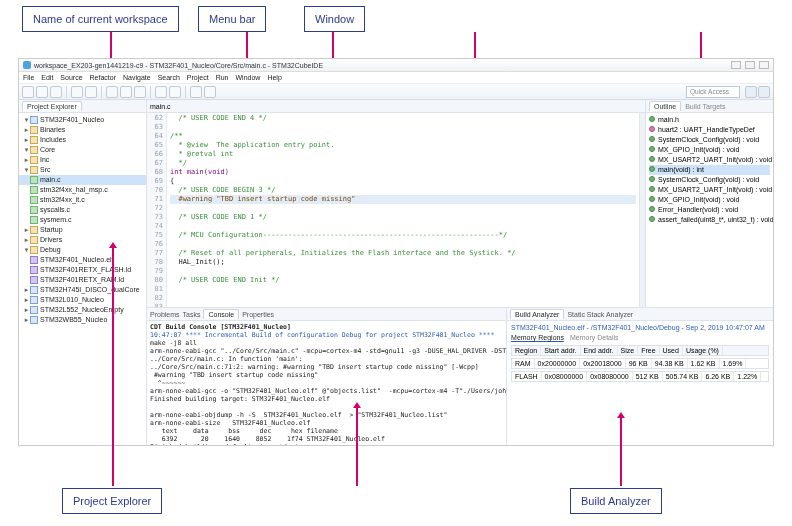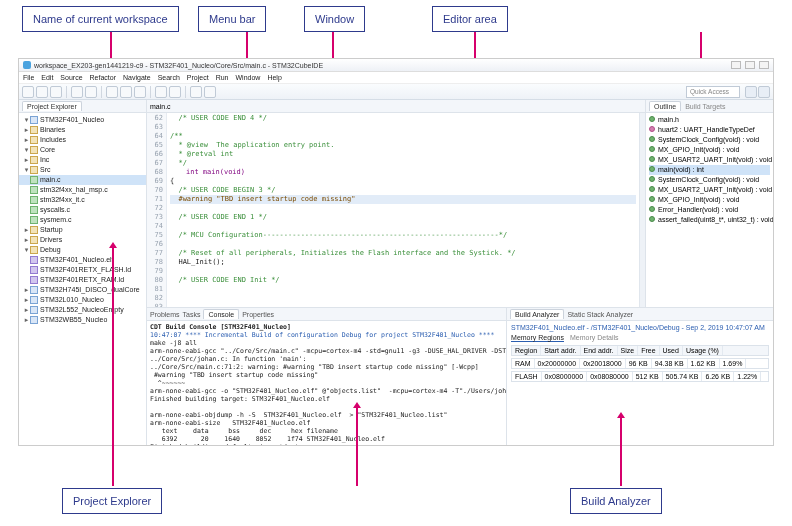--- a/index.html
+++ b/index.html
@@ -40,21 +40,21 @@
   .ico.c{background:#bfe3bf;border-color:#6fb36f;}
   .ico.h{background:#d2c6ef;border-color:#927ad0;}
   .ind1{padding-left:12px}.ind2{padding-left:20px}.ind3{padding-left:28px}
 
   .center { flex: 1; display: flex; flex-direction: column; min-width: 0; }
   .edhdr { height: 13px; background: #f3f6fa; border-bottom: 1px solid #dde3ea; display:flex; align-items:center; padding:0 3px; }
   .edhdr .vtab{font-size:7px;}
   .editor { flex: 1; display: flex; overflow: hidden; font-family: Consolas, monospace; font-size: 7px; line-height: 9px; background: #fff; }
   .gutter { width: 20px; background: #f6f8fb; color: #98a3b0; text-align: right; padding: 1px 3px 1px 0; border-right:1px solid #e6ebf1;}
   .code { flex:1; padding:1px 3px; white-space: pre; color:#222; overflow:hidden; }
-  .cmt{color:#3a8f3a;} .kw{color:#7f007f;margin-left:16px;} .pp{color:#7a4a00;} .hl{background:#e2ecf8; display:block;}
+  .cmt{color:#3a8f3a;} .kw{color:#7f007f;} .pp{color:#7a4a00;} .hl{background:#e2ecf8; display:block;}
   .ovr { width:6px; background:#eef2f7; border-left:1px solid #e0e6ed; }
 
   .right { width: 128px; border-left: 1px solid #dde3ea; display: flex; flex-direction: column; }
   .outline { flex:1; font-size:7px; padding:2px 3px; line-height:10px; overflow:hidden; }
   .outline .o { white-space:nowrap; }
   .ob { display:inline-block; width:6px; height:6px; border-radius:50%; background:#6fb36f; margin-right:3px; border:1px solid #4a8a4a;}
   .ob.v{background:#d47fb0;border-color:#b04e88;}
   .osel{background:#cfe3f8;}
 
   .bottom { height: 138px; display: flex; border-top: 1px solid #dde3ea; }
@@ -70,21 +70,20 @@
   .bahead{color:#2a5db0;}
 </style>
 </head>
 <body>
 
 <div class="page">
 
   <div class="ann" style="left:22px; top:6px;">Name of current workspace</div>
   <div class="ann" style="left:198px; top:6px;">Menu bar</div>
   <div class="ann" style="left:304px; top:6px;">Window</div>
-  <div class="ann" style="left:432px; top:6px;">Editor area</div>
 
   <div class="arrow" style="left:110px; top:32px; height:30px;"></div>
   <div class="arrow" style="left:246px; top:32px; height:40px;"></div>
   <div class="arrow" style="left:332px; top:32px; height:54px;"></div>
   <div class="arrow" style="left:474px; top:32px; height:150px;"></div>
   <div class="arrow" style="left:700px; top:32px; height:66px;"></div>
 
   <div class="ide">
     <div class="titlebar">
       <span style="display:inline-block;width:8px;height:8px;background:#4aa3df;border-radius:2px;margin-right:3px;"></span>
@@ -266,21 +265,21 @@
             <div class="btabs">
               <span>Problems</span>
               <span>Tasks</span>
               <span class="act">Console</span>
               <span>Properties</span>
             </div>
             <div class="console" id="console"><span class="b">CDT Build Console [STM32F401_Nucleo]</span>
 <span class="t">10:47:07 **** Incremental Build of configuration Debug for project STM32F401_Nucleo ****</span>
 <span class="">make -j8 all</span>
 <span class="">arm-none-eabi-gcc "../Core/Src/main.c" -mcpu=cortex-m4 -std=gnu11 -g3 -DUSE_HAL_DRIVER -DSTM32F401xE ...</span>
-<span class="">../Core/Src/johan.c: In function 'main':</span>
+<span class="">../Core/Src/main.c: In function 'main':</span>
 <span class="">../Core/Src/main.c:71:2: warning: #warning "TBD insert startup code missing" [-Wcpp]</span>
 <span class=""> #warning "TBD insert startup code missing"</span>
 <span class="">  ^~~~~~~</span>
 <span class="">arm-none-eabi-gcc -o "STM32F401_Nucleo.elf" @"objects.list"  -mcpu=cortex-m4 -T"./Users/johan/...</span>
 <span class="">Finished building target: STM32F401_Nucleo.elf</span>
 <span class=""> </span>
 <span class="">arm-none-eabi-objdump -h -S  STM32F401_Nucleo.elf  &gt; "STM32F401_Nucleo.list"</span>
 <span class="">arm-none-eabi-size   STM32F401_Nucleo.elf</span>
 <span class="">   text    data     bss     dec     hex filename</span>
 <span class="">   6392      20    1640    8052    1f74 STM32F401_Nucleo.elf</span>

